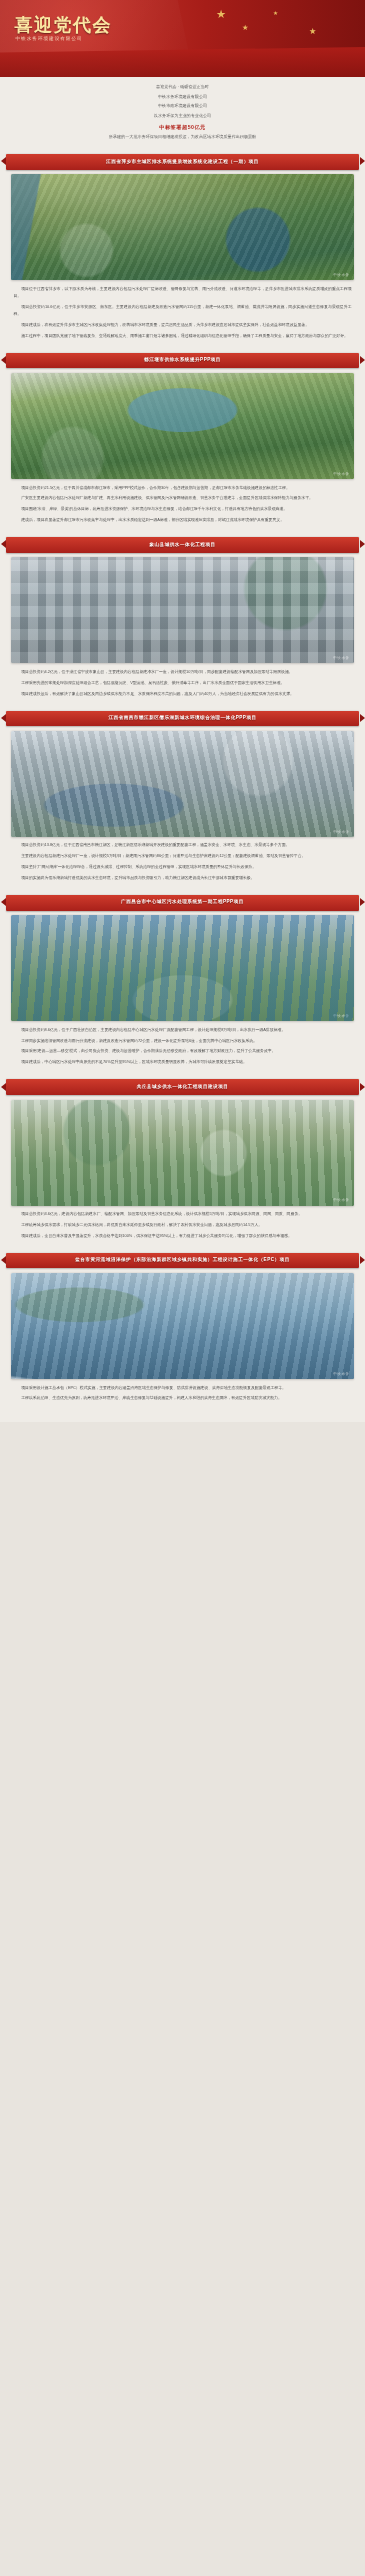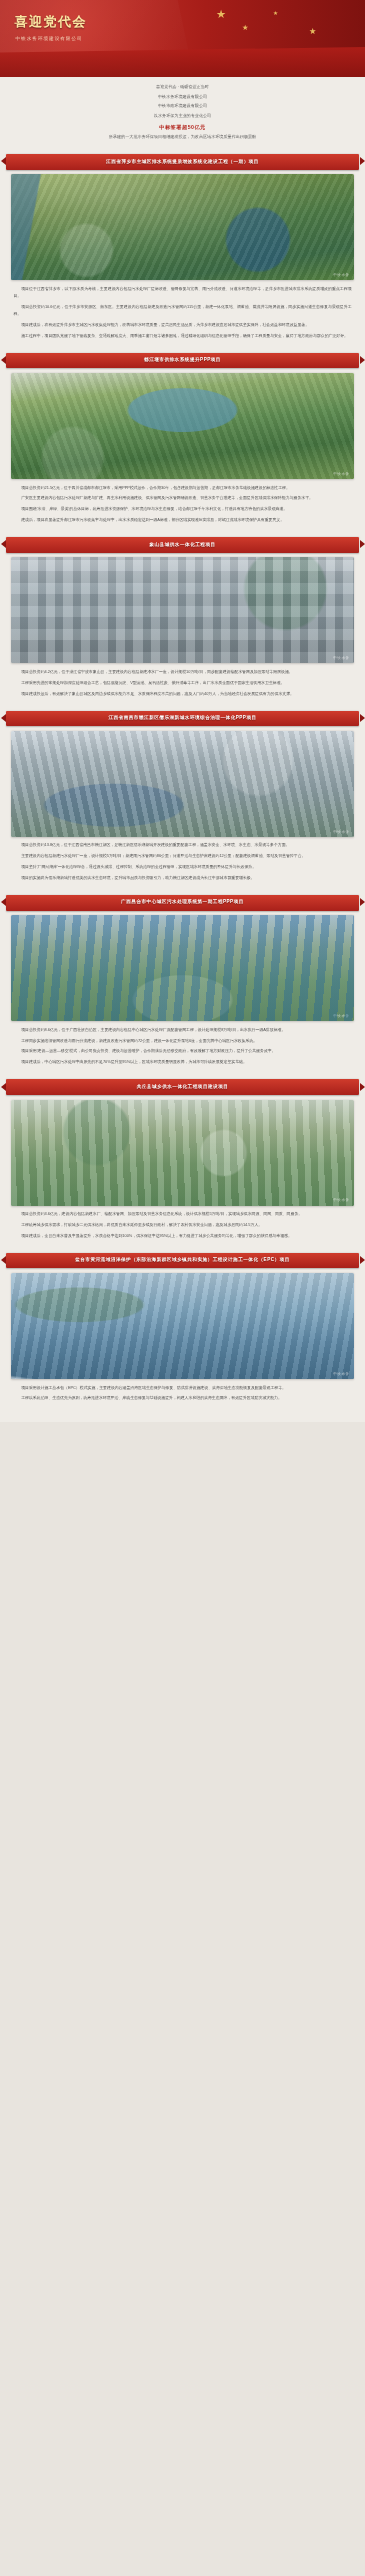--- a/index.html
+++ b/index.html
@@ -44,21 +44,21 @@
   .hero-star{
     position:absolute;
     color:#f5d76e;
     opacity:.85;
     font-size:9.3px;
     line-height:1;
   }
   .hero-title{
     position:absolute;
     left:14.4px; top:13.4px;
-    font-size:13px;
+    font-size:18px;
     font-weight:bold;
     letter-spacing:1.5px;
     color:#fbe6a2;
     text-shadow:0 1px 1.5px rgba(0,0,0,.45);
     font-family:"Liberation Serif", serif;
     text-align:center;
   }
   .hero-sub{
     position:absolute;
     left:15.5px; top:36px;

